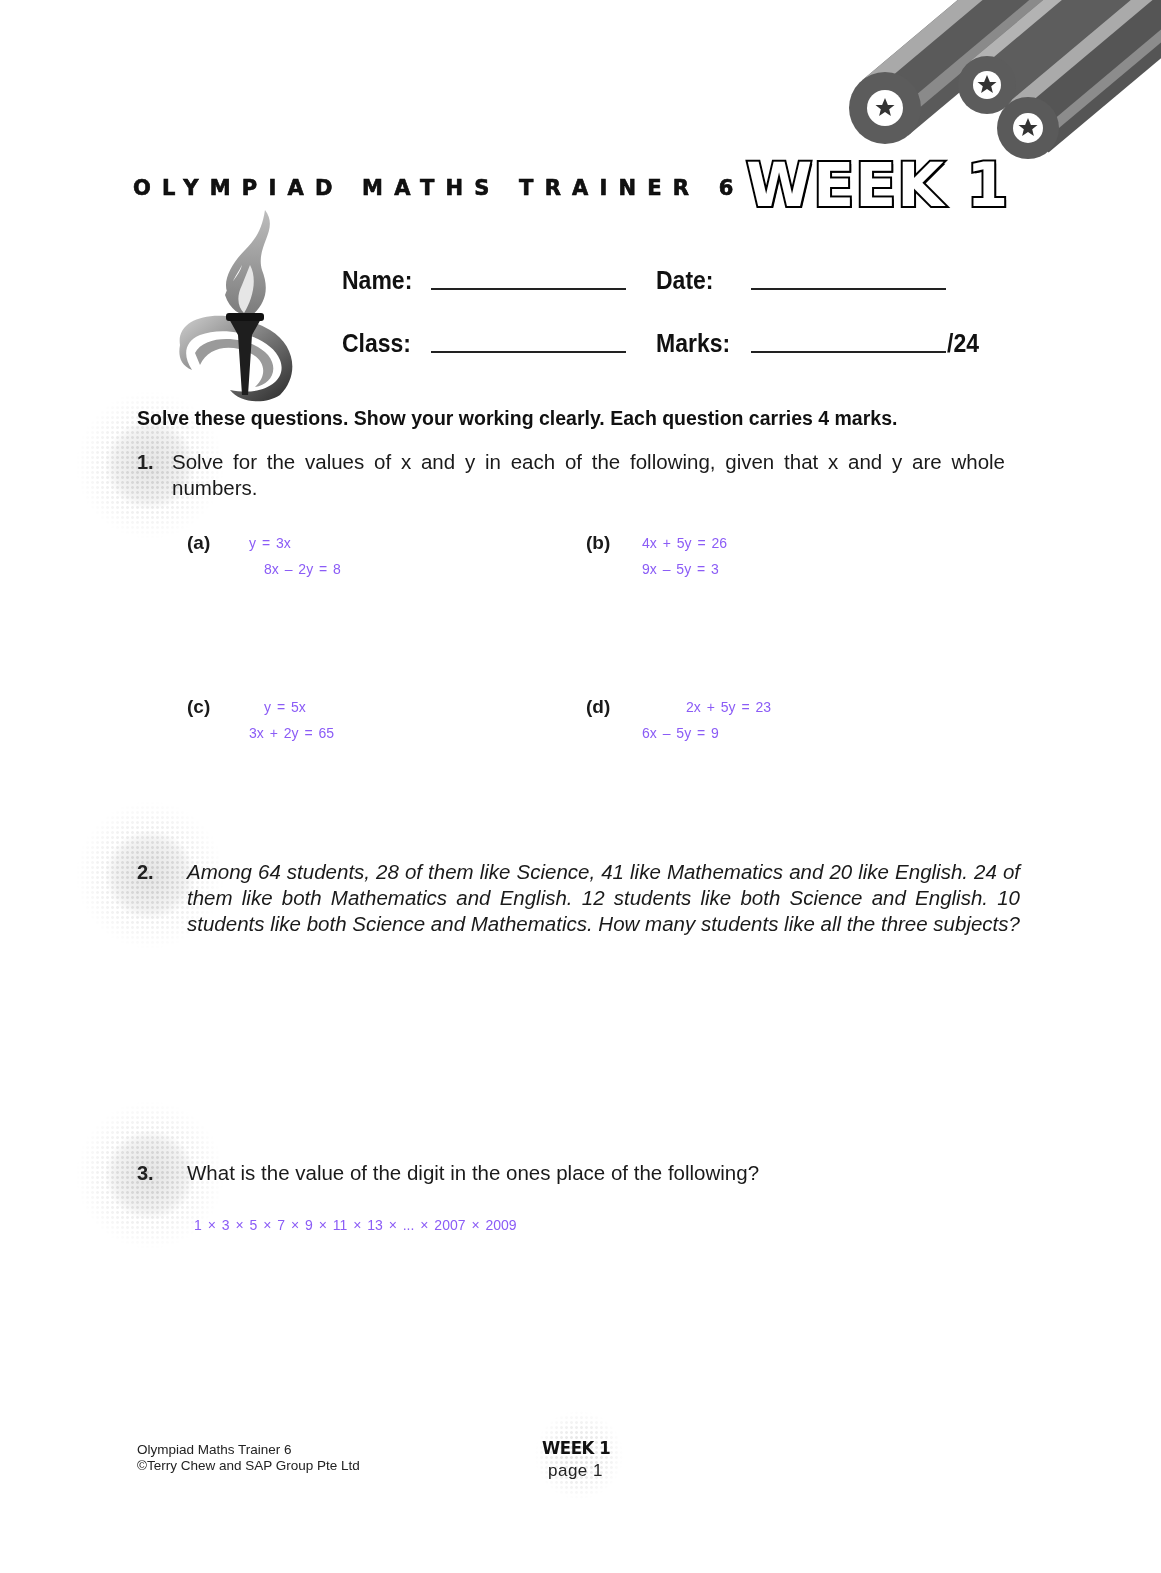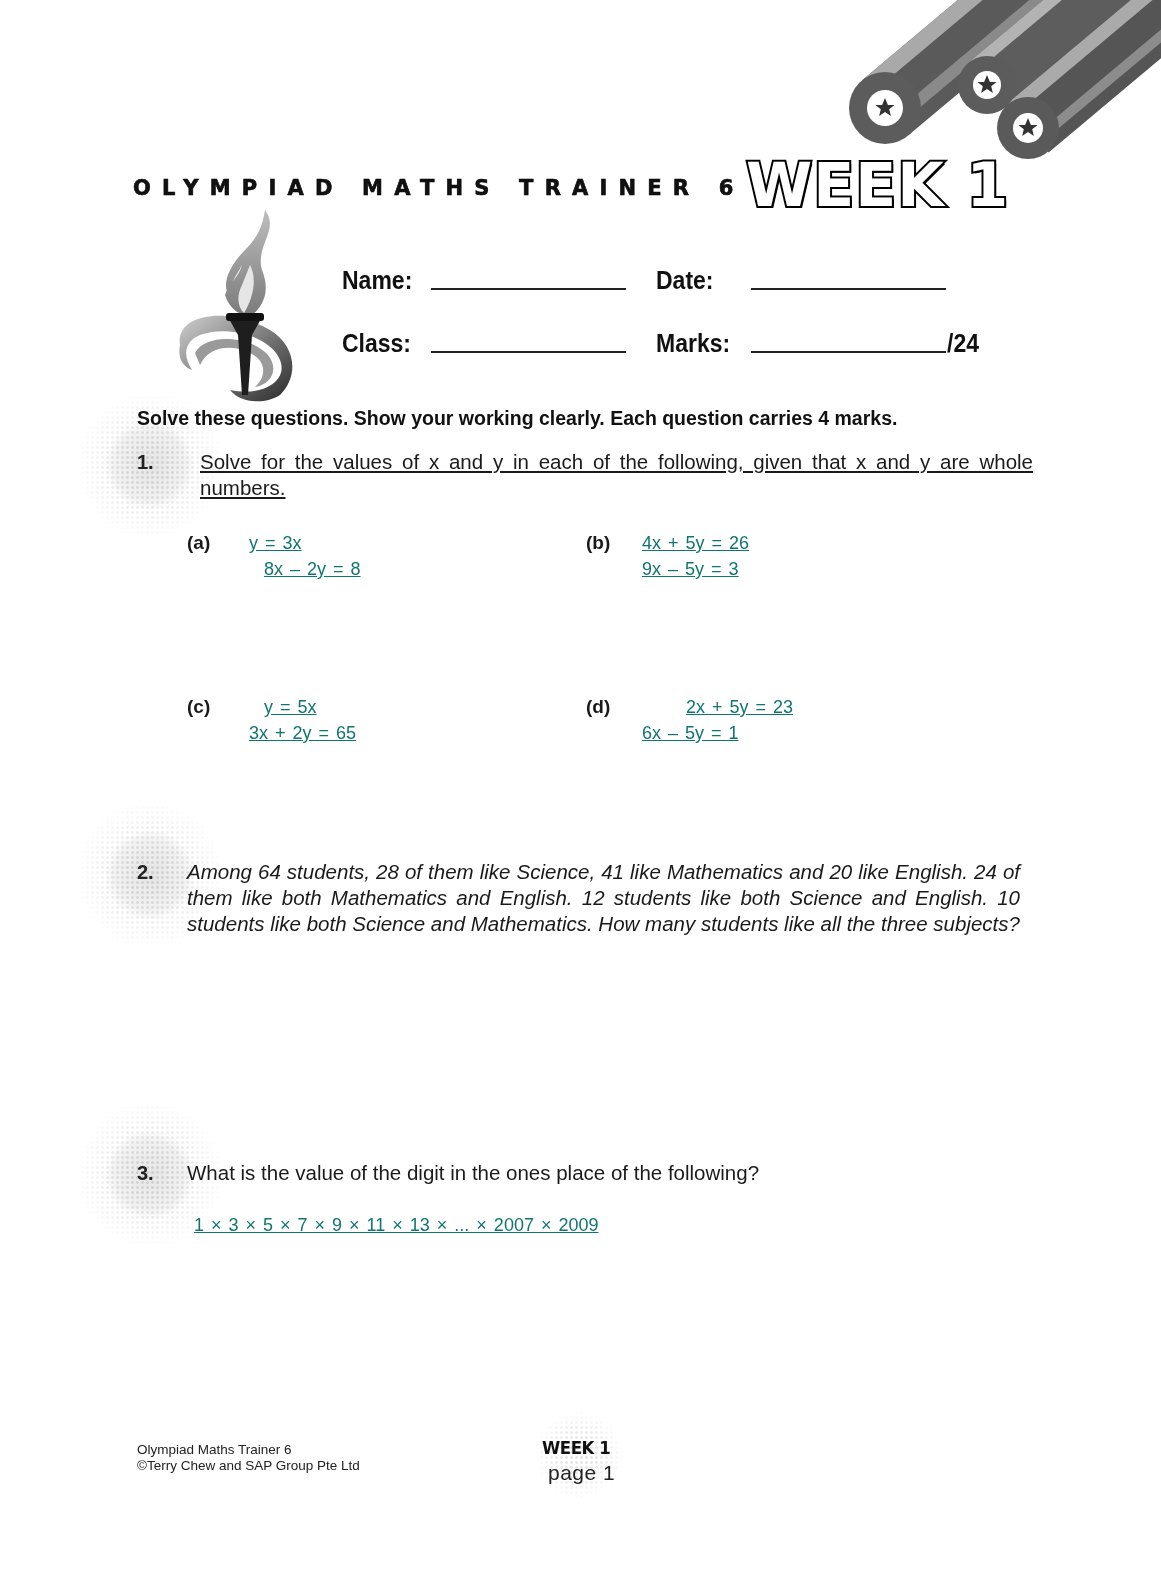--- a/index.html
+++ b/index.html
@@ -24,36 +24,36 @@
   .field-label { font-family: "Liberation Sans", sans-serif; font-weight: bold; font-size: 25px;
     color: #111; white-space: nowrap; transform: scaleX(0.92); transform-origin: left; }
   .field-line { height: 0; border-bottom: 2px solid #222; }
   .marks-total { font-weight: bold; font-size: 25px; white-space: nowrap; transform: scaleX(0.92); transform-origin: left; }
 
   
   .instructions { left: 137px; top: 407px; font-weight: bold; font-size: 19.5px; white-space: nowrap; color: #111; }
   .q-num { font-weight: bold; font-size: 20px; color: #222; }
   .q-text { font-size: 20.5px; line-height: 26px; color: #1a1a1a; text-align: justify; text-align-last: left; }
   .sub-label { font-weight: bold; font-size: 19px; color: #1a1a1a; }
-  .eq { font-size: 18px; line-height: 26px; color: #0f766e; white-space: pre; word-spacing: 2px; text-decoration: underline; }
+  .eq { font-size: 14px; line-height: 26px; color: #8b5cf6; white-space: pre; word-spacing: 2px; }
 
   .halftone { width: 150px; height: 150px; border-radius: 50%;
     background:
       radial-gradient(circle, rgba(0,0,0,0.10) 1.2px, transparent 1.6px) 0 0 / 5px 5px;
     -webkit-mask-image: radial-gradient(circle, #000 20%, rgba(0,0,0,0.6) 45%, transparent 70%);
             mask-image: radial-gradient(circle, #000 20%, rgba(0,0,0,0.6) 45%, transparent 70%); }
   .halftone-inner { width: 90px; height: 90px; border-radius: 50%;
     background: radial-gradient(circle, rgba(0,0,0,0.10) 0%, rgba(0,0,0,0.05) 55%, transparent 72%); }
 
   
   .footer-text { left: 137px; top: 1442px; font-size: 13.5px; line-height: 16px; color: #222; white-space: nowrap; }
   .footer-badge { left: 534px; top: 1410px; width: 90px; height: 90px; }
   .footer-week { left: 542px; top: 1437px; font-family: "DejaVu Sans", sans-serif; font-weight: bold;
     font-size: 18px; letter-spacing: -0.5px; color: #111; white-space: nowrap; transform: scaleX(0.92); transform-origin: left; }
-  .footer-page { left: 548px; top: 1461px; font-size: 21px; color: #222; white-space: nowrap; letter-spacing: 0.5px; }
+  .footer-page { left: 548px; top: 1461px; font-size: 17px; color: #222; white-space: nowrap; letter-spacing: 0.5px; }
 </style>
 </head>
 <body>
 
 <svg class="abs comets" viewBox="0 0 321 165">
   <defs>
     <polygon id="star5" points="0,-10 2.9,-3.1 9.5,-3.1 4.2,1.2 5.9,8.1 0,4 -5.9,8.1 -4.2,1.2 -9.5,-3.1 -2.9,-3.1"></polygon>
   </defs>
 
   <g transform="rotate(-40 45 108)">
@@ -124,37 +124,37 @@
 <div class="abs instructions">Solve these questions. Show your working clearly. Each question carries 4 marks.</div>
 
 <div class="abs halftone" style="left:75px; top:390px;"></div>
 <div class="abs halftone-inner" style="left:105px; top:420px;"></div>
 <div class="abs halftone" style="left:75px; top:800px;"></div>
 <div class="abs halftone-inner" style="left:105px; top:830px;"></div>
 <div class="abs halftone" style="left:75px; top:1100px;"></div>
 <div class="abs halftone-inner" style="left:105px; top:1130px;"></div>
 
 <div class="abs q-num" style="left:137px; top:451px;">1.</div>
-<div class="abs q-text" style="left:200px; top:449px; width:833px;text-decoration:underline;">Solve for the values of x and y in each of the following, given that x and y are whole numbers.</div>
+<div class="abs q-text" style="left:172px; top:449px; width:833px;">Solve for the values of x and y in each of the following, given that x and y are whole numbers.</div>
 
 <div class="abs sub-label" style="left:187px; top:532px;">(a)</div>
 <div class="abs eq" style="left:249px; top:530px;">y = 3x</div>
 <div class="abs eq" style="left:264px; top:556px;">8x – 2y = 8</div>
 
 <div class="abs sub-label" style="left:586px; top:532px;">(b)</div>
 <div class="abs eq" style="left:642px; top:530px;">4x + 5y = 26</div>
 <div class="abs eq" style="left:642px; top:556px;">9x – 5y = 3</div>
 
 <div class="abs sub-label" style="left:187px; top:696px;">(c)</div>
 <div class="abs eq" style="left:264px; top:694px;">y = 5x</div>
 <div class="abs eq" style="left:249px; top:720px;">3x + 2y = 65</div>
 
 <div class="abs sub-label" style="left:586px; top:696px;">(d)</div>
 <div class="abs eq" style="left:642px; top:694px;margin-left:44px;">2x + 5y = 23</div>
-<div class="abs eq" style="left:642px; top:720px;">6x – 5y = 1</div>
+<div class="abs eq" style="left:642px; top:720px;">6x – 5y = 9</div>
 
 <div class="abs q-num" style="left:137px; top:861px;">2.</div>
 <div class="abs q-text" style="left:187px; top:859px; width:833px;font-style:italic;">Among 64 students, 28 of them like Science, 41 like Mathematics and 20 like English. 24 of them like both Mathematics and English. 12 students like both Science and English. 10 students like both Science and Mathematics. How many students like all the three subjects?</div>
 
 <div class="abs q-num" style="left:137px; top:1162px;">3.</div>
 <div class="abs q-text" style="left:187px; top:1160px; width:833px;">What is the value of the digit in the ones place of the following?</div>
 <div class="abs eq" style="left:194px; top:1212px;">1 × 3 × 5 × 7 × 9 × 11 × 13 × ... × 2007 × 2009</div>
 
 <div class="abs footer-text">
   <div>Olympiad Maths Trainer 6</div>

